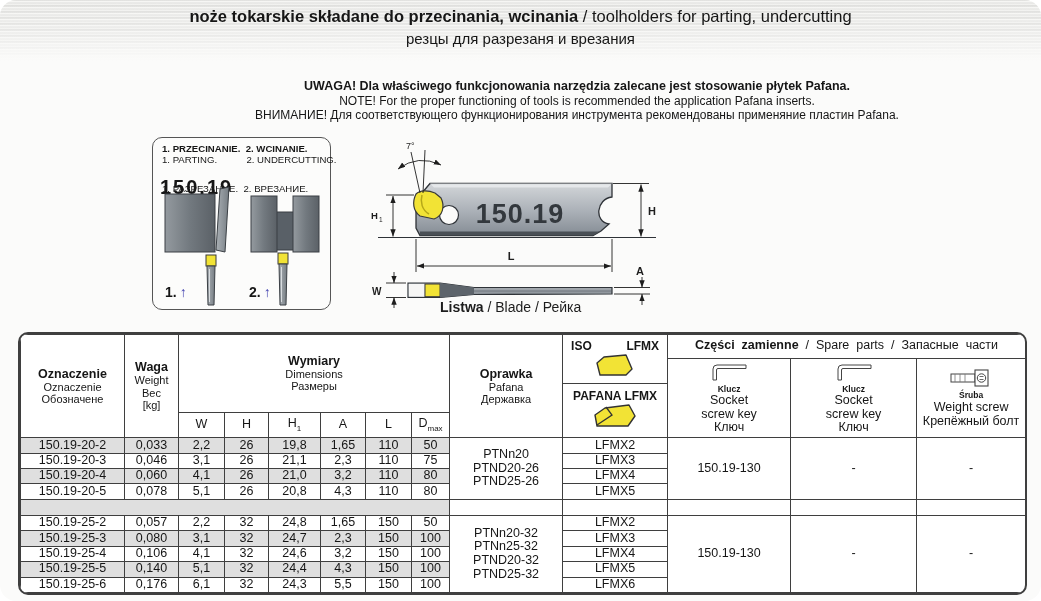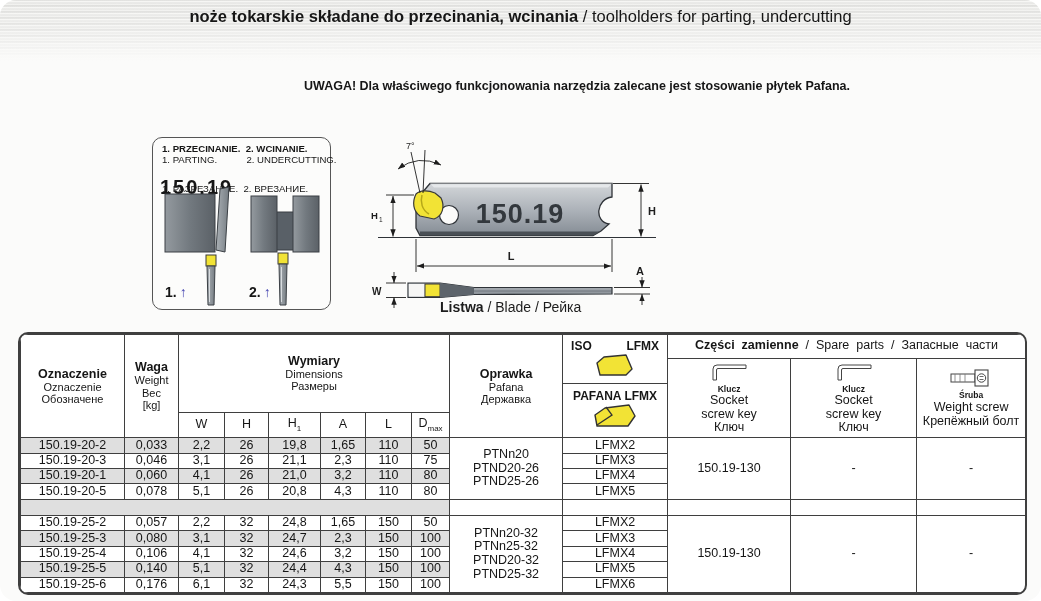--- a/index.html
+++ b/index.html
@@ -61,24 +61,27 @@
   tr.alt td:nth-child(-n+8) { background:#dfdfdf; }
   td.sepshade { background:#dfdfdf; }
 </style>
 </head>
 <body>
 
 <div class="page">
 
   <div class="banner">
     <div class="l1"><span class="bold">noże tokarskie składane do przecinania, wcinania</span><span> / toolholders for parting, undercutting</span></div>
+    <div class="l2">резцы для разрезаня и врезания</div>
   </div>
 
   <div class="notes">
     <div class="n1">UWAGA! Dla właściwego funkcjonowania narzędzia zalecane jest stosowanie płytek Pafana.</div>
+    <div class="n2">NOTE!  For the proper functioning of  tools is recommended the application Pafana inserts.</div>
+    <div class="n3">ВНИМАНИЕ!  Для соответствующего функционирования инструмента рекомендованы применяние пластин Pafana.</div>
   </div>
 
   <div class="figbox">
     <div class="tl t1">1. PRZECINANIE.  2. WCINANIE.</div>
     <div class="tl t2">1. PARTING.           2. UNDERCUTTING.</div>
     <div class="tl t3">1. РАЗРЕЗАНИЕ.  2. ВРЕЗАНИЕ.</div>
     <div class="model">150.19</div>
     <svg class="diagram" width="177" height="120" viewBox="0 0 177 120">
       <defs>
         <linearGradient id="gCyl" x1="0" y1="0" x2="1" y2="0">
@@ -332,21 +335,21 @@
         <td>0,046</td>
         <td>3,1</td>
         <td>26</td>
         <td>21,1</td>
         <td>2,3</td>
         <td>110</td>
         <td>75</td>
         <td class="lfmx">LFMX3</td>
       </tr>
       <tr class="alt" style="height:15px">
-        <td class="des">150.19-20-1</td>
+        <td class="des">150.19-20-4</td>
         <td>0,060</td>
         <td>4,1</td>
         <td>26</td>
         <td>21,0</td>
         <td>3,2</td>
         <td>110</td>
         <td>80</td>
         <td class="lfmx">LFMX4</td>
       </tr>
       <tr style="height:15px">

